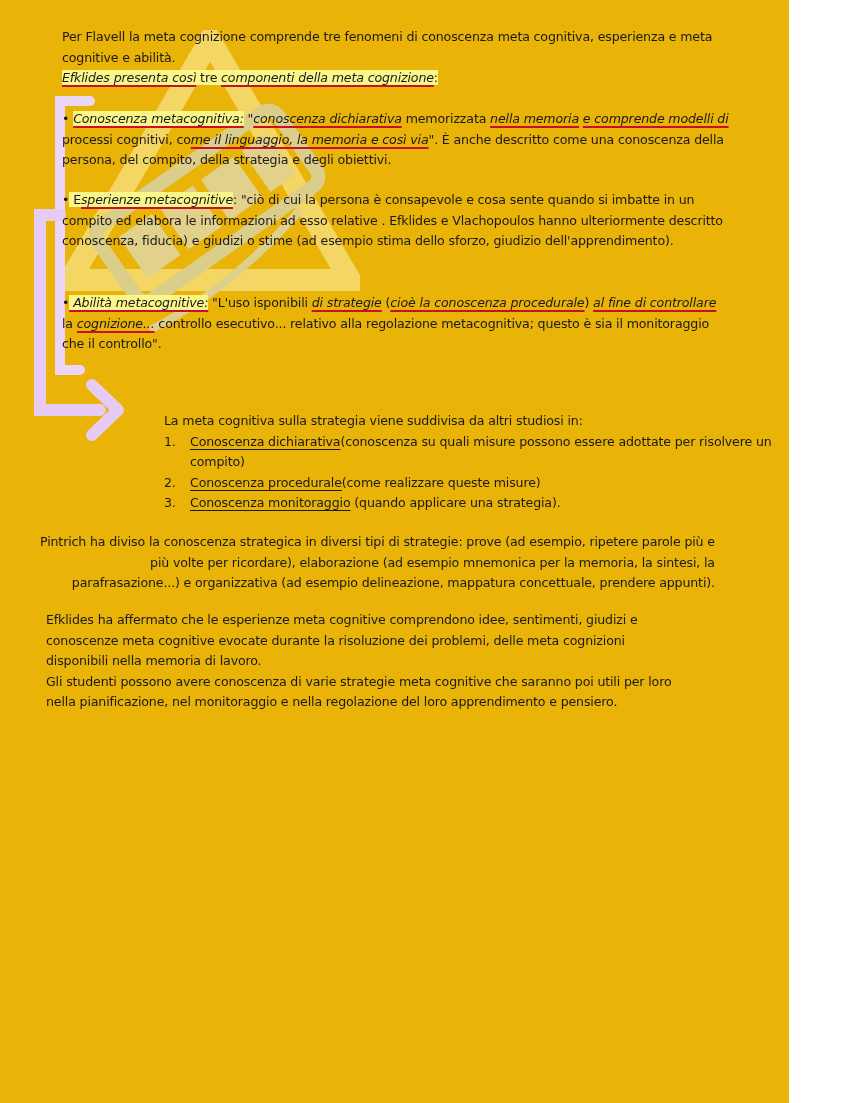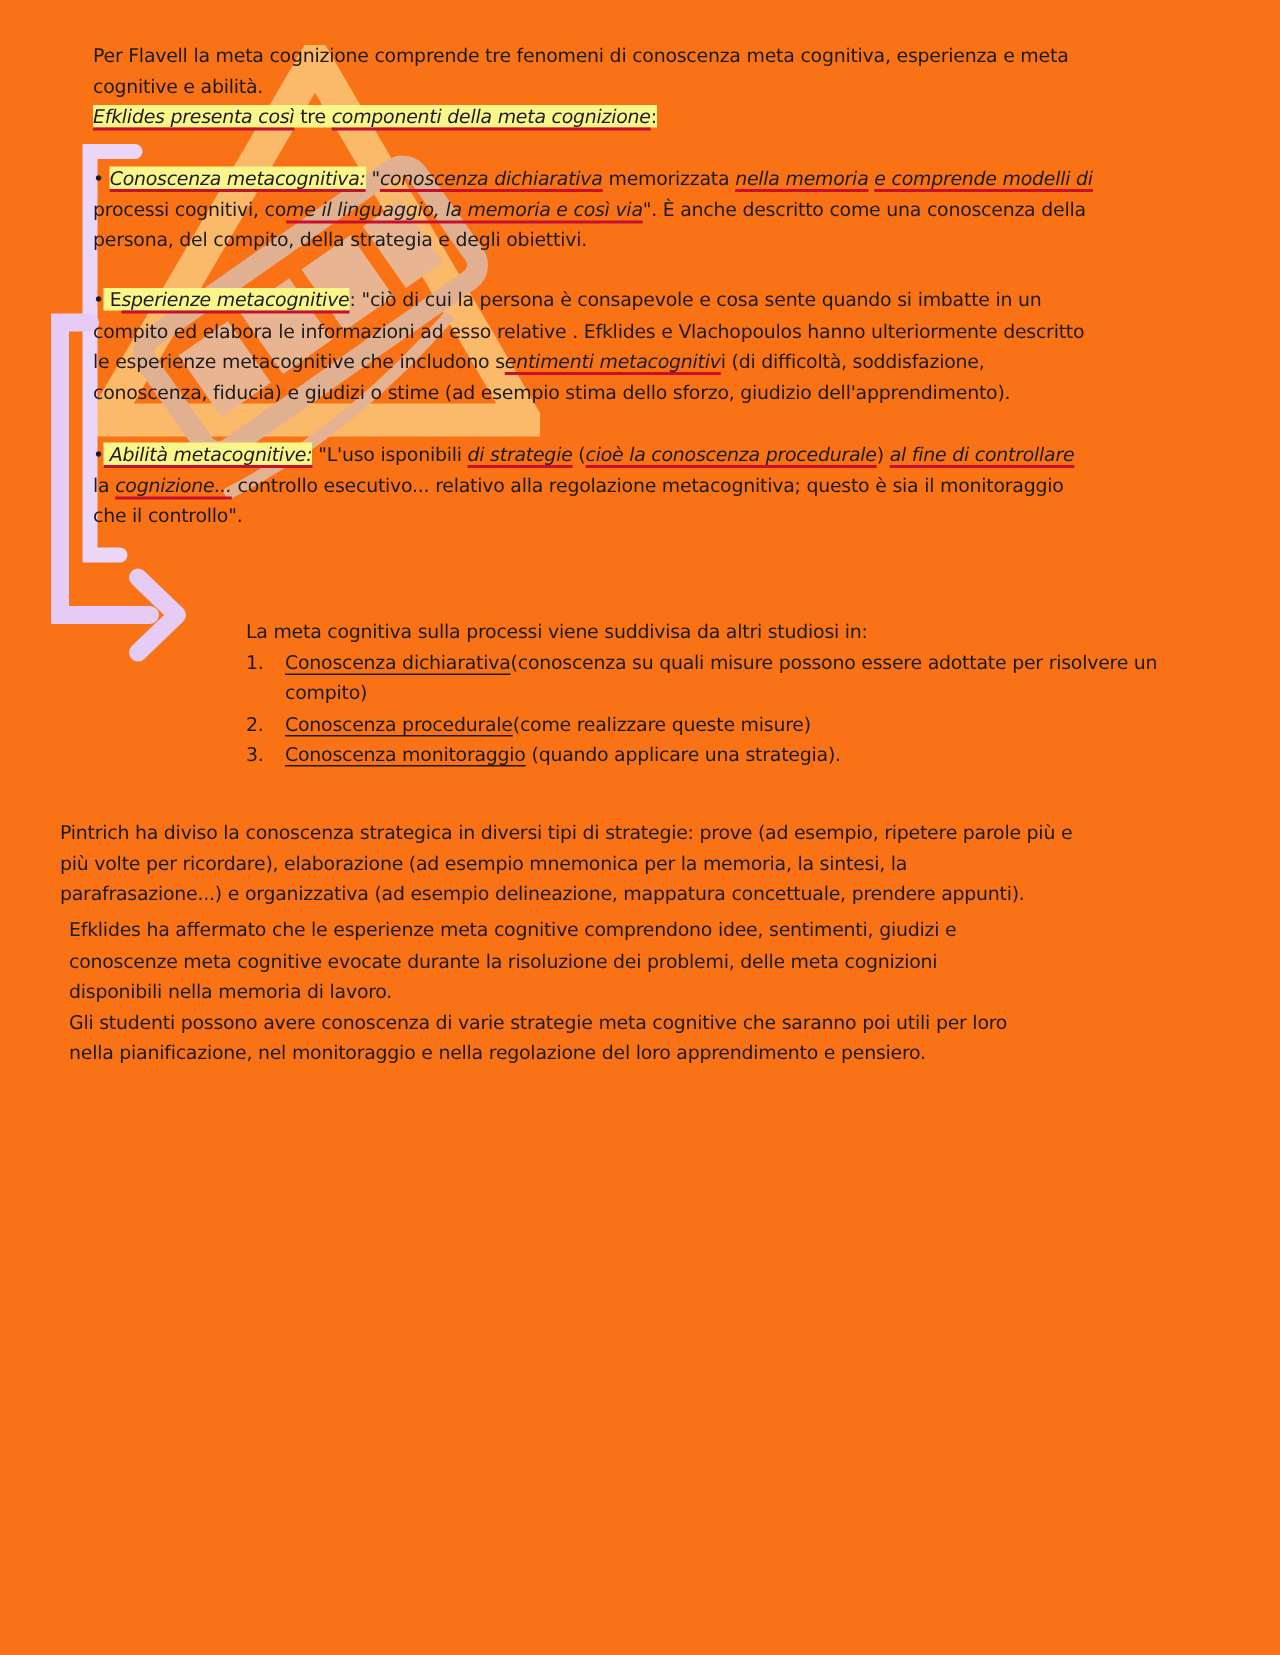--- a/index.html
+++ b/index.html
@@ -11,23 +11,23 @@
       width: 853px;
       height: 1103px;
       position: relative;
       overflow: hidden;
       font-family: "DejaVu Sans", sans-serif;
       color: #1a1a1a;
     }
     .page {
       position: absolute;
       left: 0; top: 0;
-      width: 853px;
+      width: 789px;
       height: 1103px;
-      background: #f97316;
+      background: #eab308;
     }
     
     .watermark {
       position: absolute;
       left: 60px;
       top: 30px;
       width: 300px;
       height: 340px;
       pointer-events: none;
       opacity: 0.55;
@@ -109,39 +109,38 @@
 
   <div class="para" style="left:62px; top:109px;">
     <span class="line"><span>•</span> <span class="hl ul">Conoscenza metacognitiva:</span><span> "</span><span class="ul">conoscenza dichiarativa</span><span> memorizzata </span><span class="ul">nella memoria</span><span> </span><span class="ul">e comprende modelli di</span></span>
     <span class="line"><span>processi cognitivi, co</span><span class="ul">me il linguaggio, la memoria e così via</span><span>". È anche descritto come una conoscenza della</span></span>
     <span class="line">persona, del compito, della strategia e degli obiettivi.</span>
   </div>
 
   <div class="para" style="left:62px; top:190px;">
     <span class="line"><span>•</span><span class="hl"><span> E</span><span class="ul">sperienze metacognitive</span></span><span>: "</span><span class="ul-thick">ciò di cui la persona è consapevole e cosa sente quando si imbatte in un</span></span>
     <span class="line"><span class="ul-thick">compito ed elabora le informazioni ad esso relative</span><span> . Efklides e Vlachopoulos hanno ulteriormente descritto</span></span>
-    <span class="line"><span>le esperienze metacognitive che includono s</span><span class="ul">entimenti metacognitiv</span><span>i  (di difficoltà, soddisfazione,</span></span>
     <span class="line">conoscenza, fiducia) e giudizi o stime (ad esempio stima dello sforzo, giudizio dell'apprendimento).</span>
   </div>
 
   <div class="para" style="left:62px; top:293px;">
     <span class="line"><span>•</span><span class="hl ul"> Abilità metacognitive:</span><span> "</span><span class="ul-thick">L'uso</span><span> isponibili </span><span class="ul">di strategie</span><span> (</span><span class="ul">cioè la conoscenza procedurale</span><span>) </span><span class="ul">al fine di controllare</span></span>
     <span class="line"><span>la </span><span class="ul">cognizione...</span><span> controllo esecutivo... relativo alla regolazione metacognitiva; questo è sia il monitoraggio</span></span>
     <span class="line">che il controllo".</span>
   </div>
 
   <div class="para" style="left:164px; top:411px;">
-    <span class="line">La meta cognitiva sulla processi viene suddivisa da altri studiosi in:</span>
+    <span class="line">La meta cognitiva sulla strategia viene suddivisa da altri studiosi in:</span>
     <span class="line"><span class="num">1.</span><span class="ul-black">Conoscenza dichiarativa</span><span>(conoscenza su quali misure possono essere adottate per risolvere un</span></span>
     <span class="line"><span class="indent"></span><span>compito)</span></span>
     <span class="line"><span class="num">2.</span><span class="ul-black">Conoscenza procedurale</span><span>(come realizzare queste misure)</span></span>
     <span class="line"><span class="num">3.</span><span class="ul-black">Conoscenza monitoraggio</span><span> (quando applicare una strategia).</span></span>
   </div>
 
-  <div class="para" style="left:40px; top:545px;">
+  <div class="para" style="left:40px; top:532px;text-align:right;">
     <span class="line">Pintrich ha diviso la conoscenza strategica in diversi tipi di strategie: prove (ad esempio, ripetere parole più e</span>
     <span class="line">più volte per ricordare), elaborazione (ad esempio mnemonica per la memoria, la sintesi, la</span>
     <span class="line">parafrasazione...) e organizzativa (ad esempio delineazione, mappatura concettuale, prendere appunti).</span>
   </div>
 
   <div class="para" style="left:46px; top:610px;">
     <span class="line"><span class="ul-thick">Efklides ha affermato che le esperienze meta cognitive comprendono idee, sentimenti, giudizi e</span></span>
     <span class="line"><span class="ul-thick">conoscenze meta cognitive evocate durante la risoluzione dei problemi, delle meta cognizioni</span></span>
     <span class="line"><span>d</span><span class="ul-thick">isponibili nella memoria di lavoro.</span></span>
     <span class="line"><span class="ul-thick">Gli studenti possono avere conoscenza di varie strategie meta cognitive che saranno poi utili per loro</span></span>

